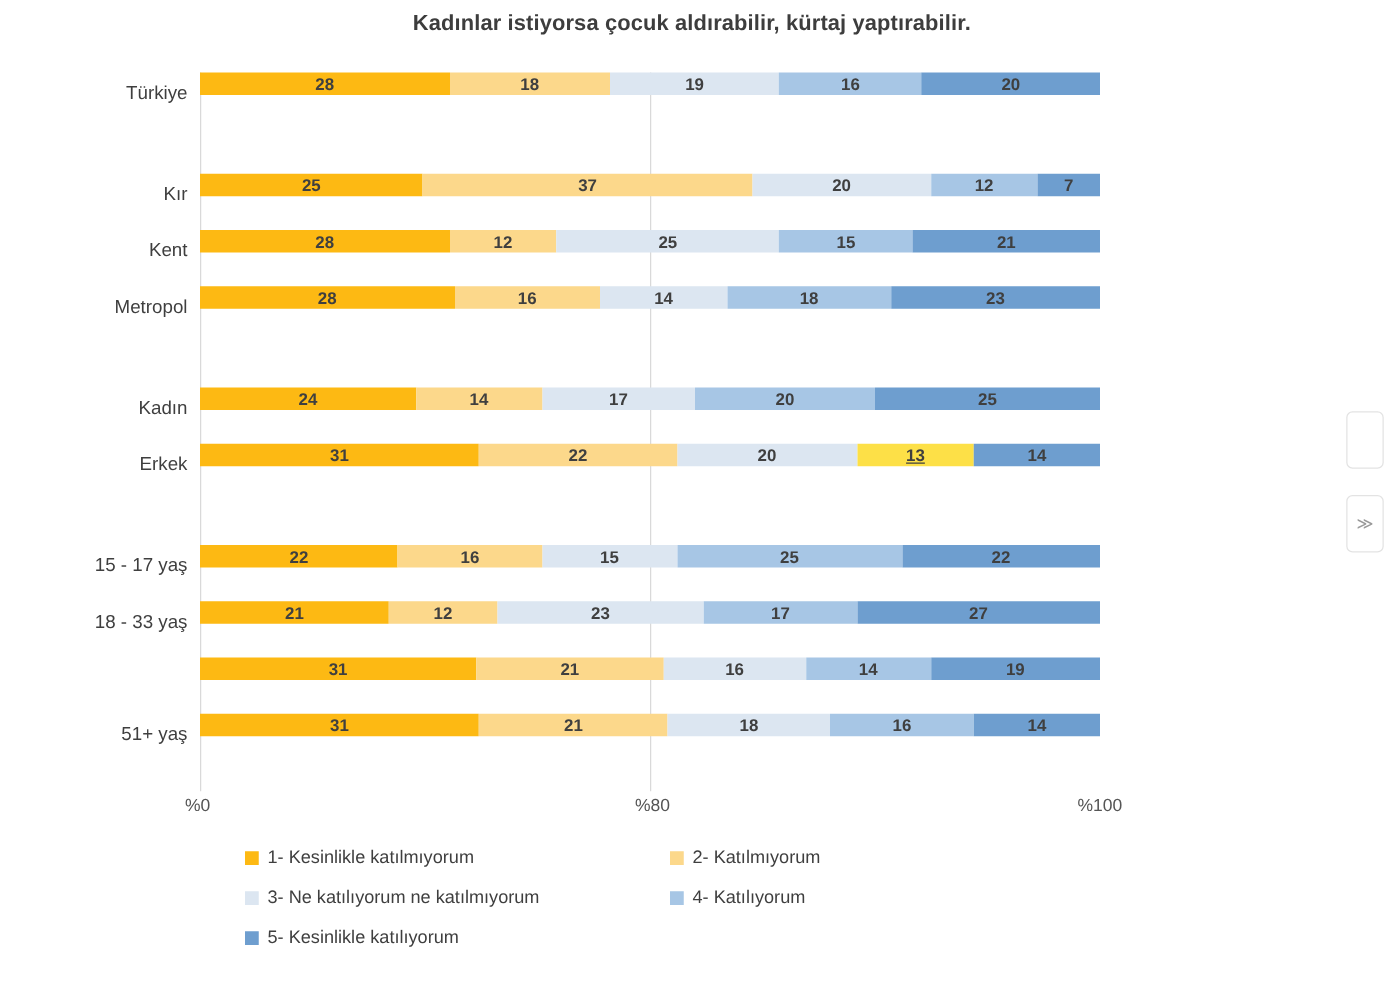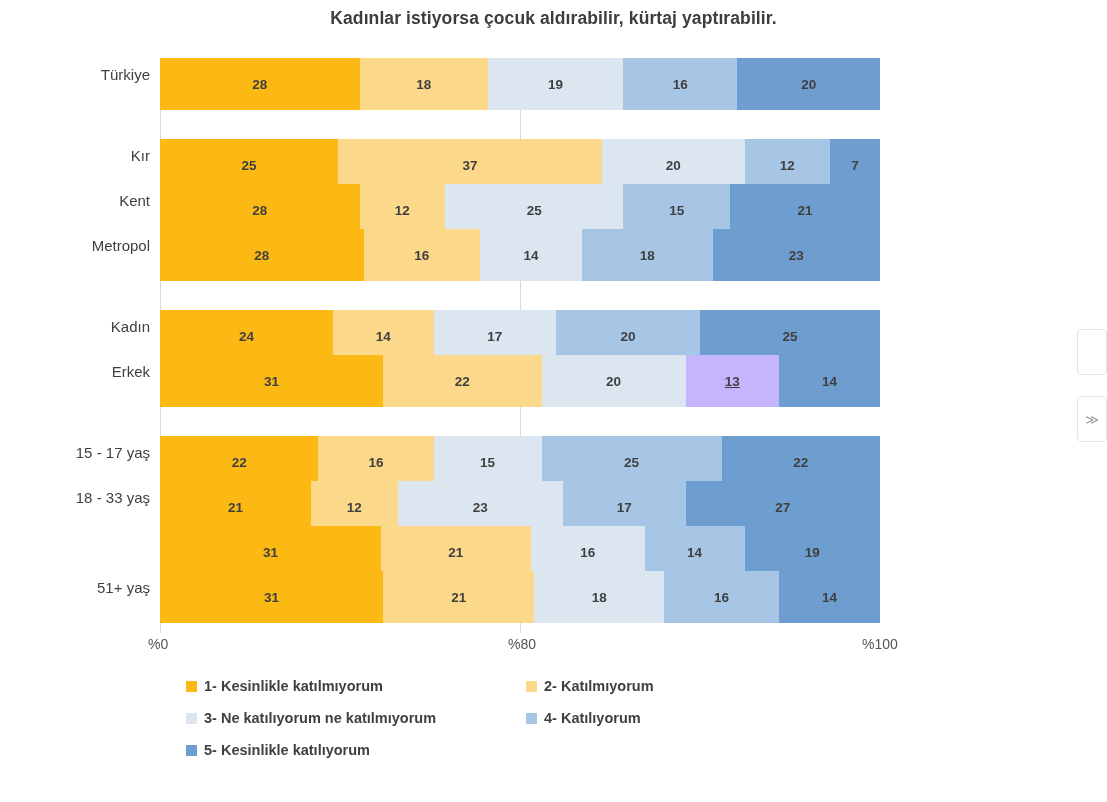--- a/index.html
+++ b/index.html
@@ -45,21 +45,21 @@
     top: 0;
     bottom: 0;
     width: 1px;
     background: #d9d9d9;
   }
   .axis-left  { left: 0; }
   .axis-mid   { left: 360px; }
   .row {
     position: absolute;
     left: 0;
-    height: 52px;
+    height: 18px;
     width: 720px;
     display: flex;
   }
   .seg {
     height: 100%;
     display: flex;
     align-items: center;
     justify-content: center;
     font-size: 13.5px;
     font-weight: bold;
@@ -85,24 +85,23 @@
     height: 575px;
   }
   .xtick {
     position: absolute;
     font-size: 14px;
     color: #555;
     top: 636px;
   }
   .legend {
     position: absolute;
-    left: 186px;
+    left: 196px;
     top: 678px;
     width: 700px;
-    font-weight: bold;
   }
   .legend-row {
     display: flex;
     align-items: flex-start;
     margin-bottom: 16px;
   }
   .legend-item {
     display: flex;
     align-items: center;
     font-size: 14.5px;
@@ -191,21 +190,21 @@
         <div class="seg" style="width: 172.8px; background: rgb(253, 185, 19);">24</div>
         <div class="seg" style="width: 100.8px; background: rgb(252, 216, 139);">14</div>
         <div class="seg" style="width: 122.4px; background: rgb(220, 230, 241);">17</div>
         <div class="seg" style="width: 144px; background: rgb(167, 198, 229);">20</div>
         <div class="seg" style="width: 180px; background: rgb(110, 158, 207);">25</div>
       </div>
       <div class="row" style="top: 297px;">
         <div class="seg" style="width: 223.2px; background: rgb(253, 185, 19);">31</div>
         <div class="seg" style="width: 158.4px; background: rgb(252, 216, 139);">22</div>
         <div class="seg" style="width: 144px; background: rgb(220, 230, 241);">20</div>
-        <div class="seg" style="width: 93.6px; background: #c4b5fd; text-decoration: underline;">13</div>
+        <div class="seg" style="width: 93.6px; background: #fde047; text-decoration: underline;">13</div>
         <div class="seg" style="width: 100.8px; background: rgb(110, 158, 207);">14</div>
       </div>
       <div class="row" style="top: 378px;">
         <div class="seg" style="width: 158.4px; background: rgb(253, 185, 19);">22</div>
         <div class="seg" style="width: 115.2px; background: rgb(252, 216, 139);">16</div>
         <div class="seg" style="width: 108px; background: rgb(220, 230, 241);">15</div>
         <div class="seg" style="width: 180px; background: rgb(167, 198, 229);">25</div>
         <div class="seg" style="width: 158.4px; background: rgb(110, 158, 207);">22</div>
       </div>
       <div class="row" style="top: 423px;">

